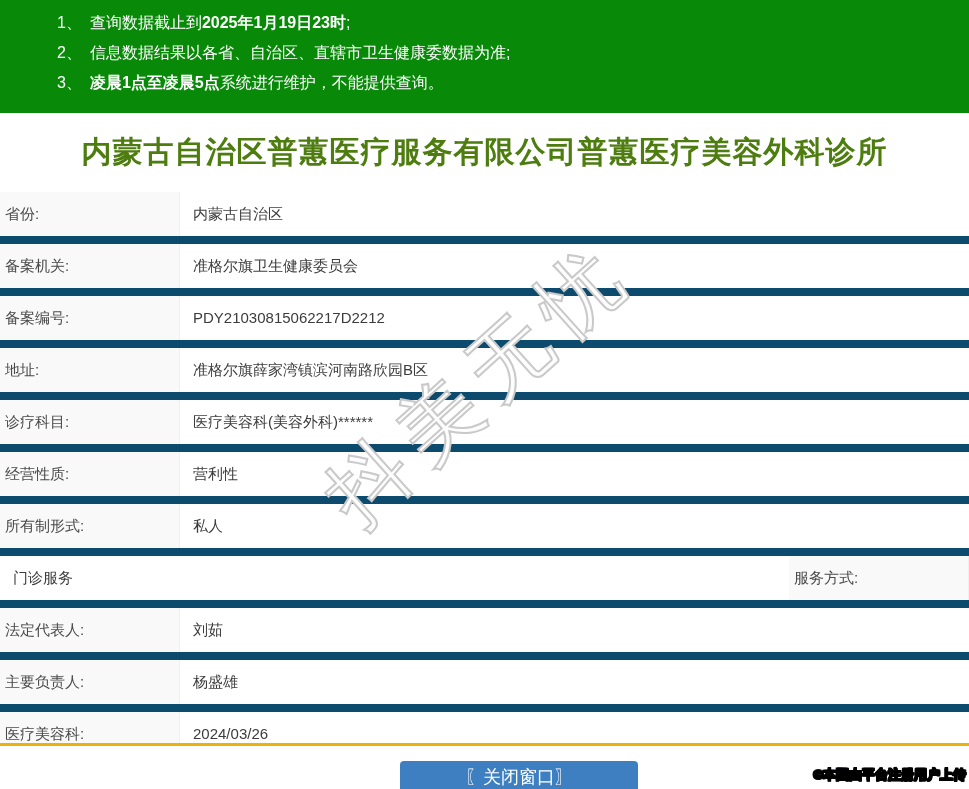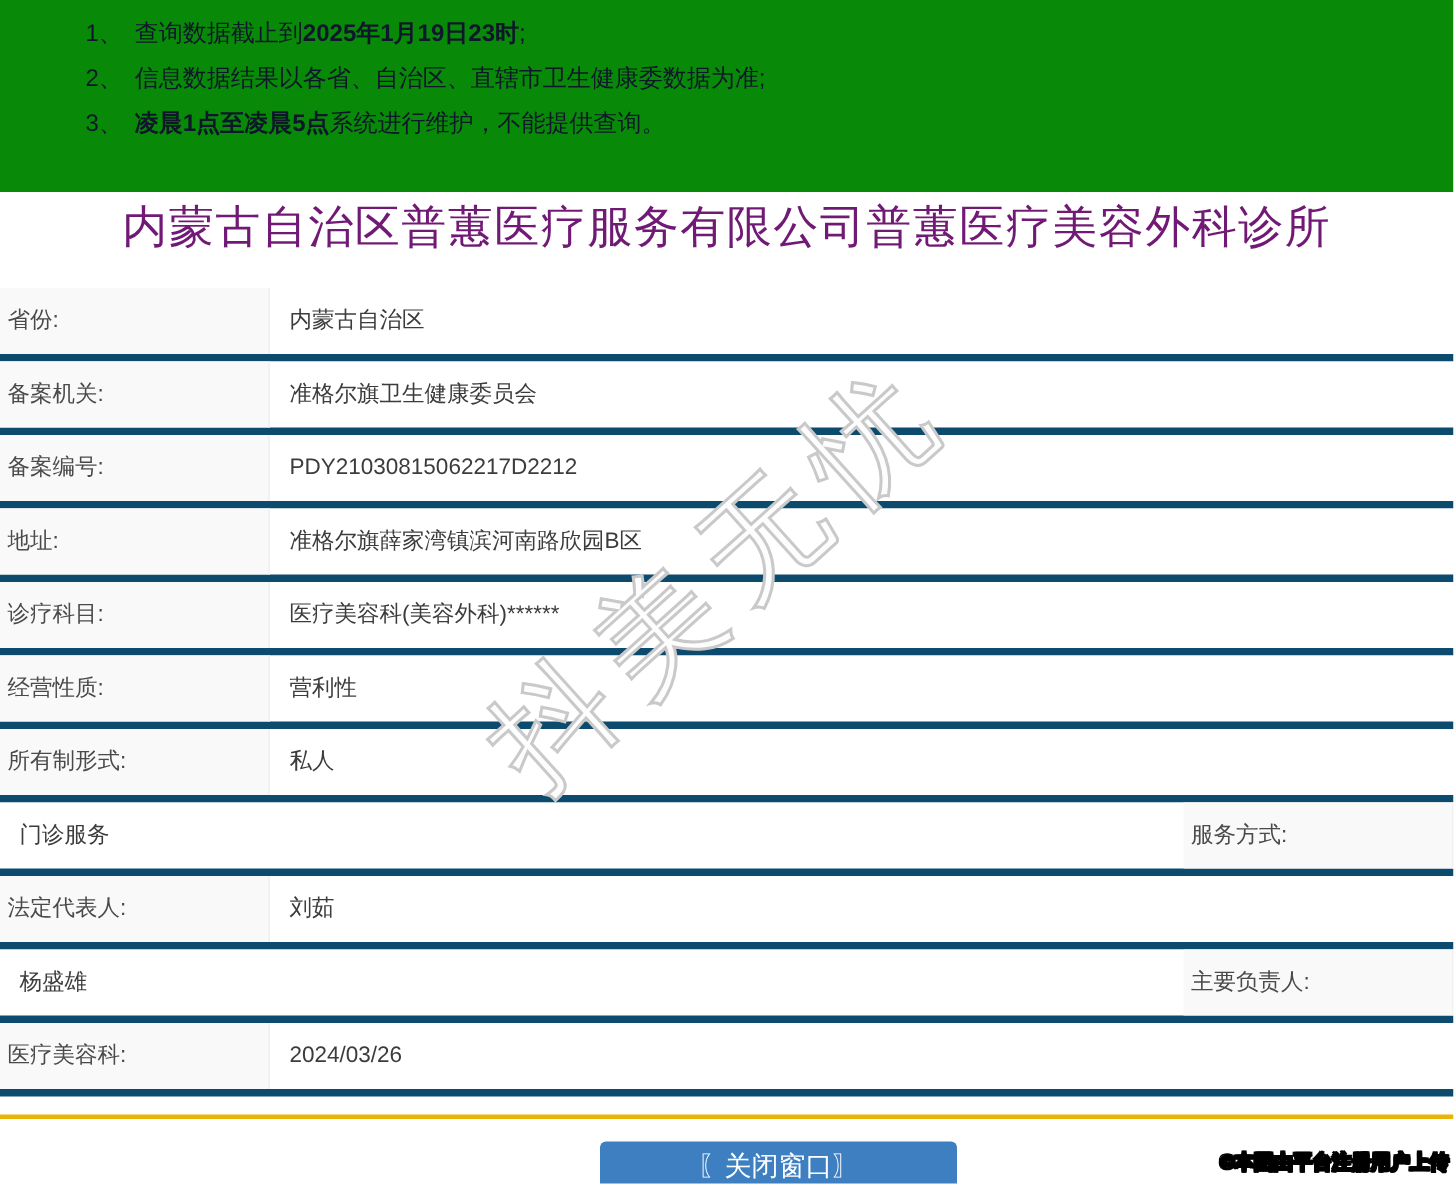--- a/index.html
+++ b/index.html
@@ -13,57 +13,57 @@
     overflow: hidden;
     background: #ffffff;
     font-family: "Liberation Sans", "DejaVu Sans", sans-serif;
     color: #3c3c3c;
   }
 
   
   .banner {
     position: absolute;
     top: 0; left: 0; right: 0;
-    height: 128px;
+    height: 113px;
     background: #088A08;
-    color: #0f172a;
+    color: #ffffff;
     box-sizing: border-box;
     padding: 8px 0 0 57px;
   }
   .banner-line {
     height: 30px;
     line-height: 30px;
     font-size: 16px;
     white-space: nowrap;
   }
   .banner-line .seg-num { margin-right: 8px; }
   .banner-line .seg-strong { font-weight: 700; }
 
   
   .page-title {
     position: absolute;
     top: 130px; left: 0; right: 0;
     margin: 0;
     text-align: center;
     font-size: 30px;
     line-height: 44px;
-    font-weight: 400;
-    color: #701a75;
+    font-weight: 700;
+    color: #4d7c0f;
     letter-spacing: 1px;
   }
 
   
   .info-table {
     position: absolute;
     top: 192px; left: 0; right: 0;
   }
   .info-row {
     display: flex;
     height: 44px;
-    border-bottom: 5px solid #0c4a6e;
+    border-bottom: 8px solid #0c4a6e;
     background: #ffffff;
     justify-content: space-between;
   }
   .cell {
     line-height: 44px;
     font-size: 15px;
     white-space: nowrap;
   }
   .cell-label {
     width: 180px;
@@ -185,22 +185,22 @@
   </div>
   <div class="info-row">
     <div class="cell cell-value">门诊服务</div>
     <div class="cell cell-label">服务方式:</div>
   </div>
   <div class="info-row">
     <div class="cell cell-label">法定代表人:</div>
     <div class="cell cell-value">刘茹</div>
   </div>
   <div class="info-row">
+    <div class="cell cell-label">主要负责人:</div>
     <div class="cell cell-value">杨盛雄</div>
-    <div class="cell cell-label">主要负责人:</div>
   </div>
   <div class="info-row">
     <div class="cell cell-label">医疗美容科:</div>
     <div class="cell cell-value">2024/03/26</div>
   </div>
 </div>
 
 <div class="watermark">抖美无忧</div>
 
 <div class="footer">

